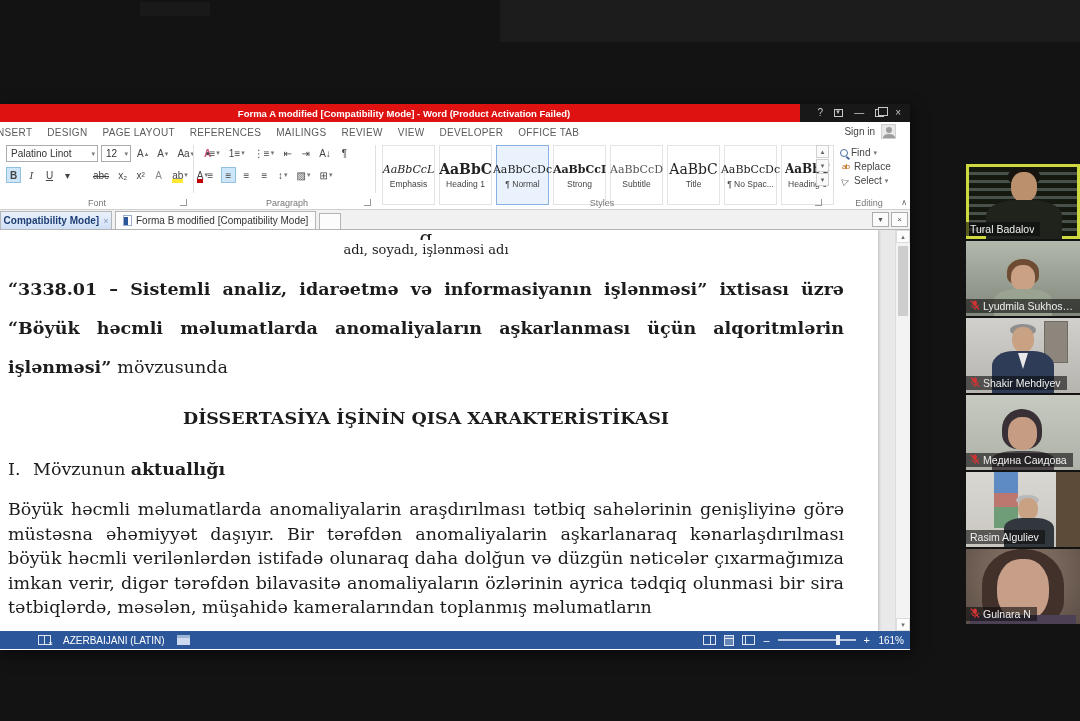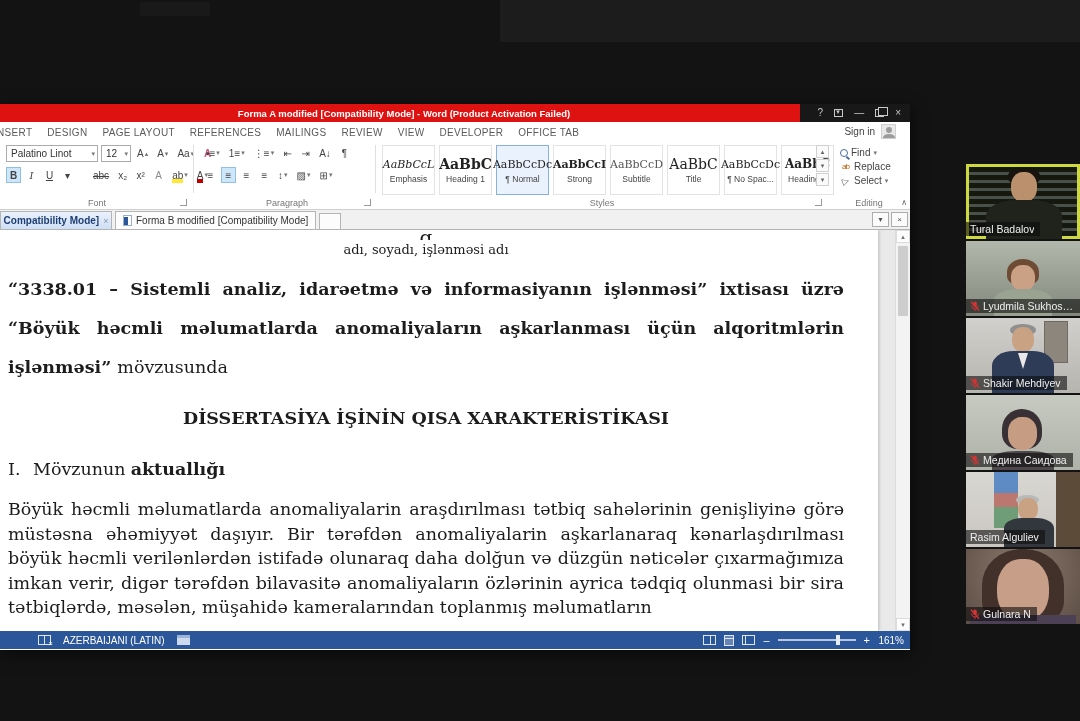--- a/index.html
+++ b/index.html
@@ -56,21 +56,21 @@
     font-size:10px; color:#333; padding:0 2px 0 4px; overflow:hidden; white-space:nowrap; }
   .combo .dd { font-size:7px; color:#777; margin-left:auto; padding-left:3px; }
   .underbar { display:inline-block; position:relative; }
   .underbar::after { content:""; position:absolute; left:0; right:0; bottom:-2px; height:4px; }
   .u-yellow::after { background:#ffe934; }
   .u-red::after { background:#c00000; }
   .strike { text-decoration: line-through; margin-left: 12px; }
   .pinkwedge { color:#c9547e; }
 
   
-  .style-cell { width:53px; height:50px; border:1px solid #e3e3e3; background:#fff; margin-right:1px;
+  .style-cell { width:53px; height:60px; border:1px solid #e3e3e3; background:#fff; margin-right:1px;
     display:flex; flex-direction:column; align-items:center; justify-content:center; cursor:default; }
   .style-cell.sel { border-color:#89b0e2; background:#eaf3fd; }
   .style-cell .prev { font-family:"DejaVu Serif", serif; font-size:11px; color:#222; line-height:15px; white-space:nowrap; }
   .style-cell .sname { font-size:8.5px; color:#444; margin-top:2px; white-space:nowrap; overflow:hidden; max-width:50px; }
   .k-emphasis .prev { font-style:italic; }
   .k-heading1 .prev { font-size:14px; font-weight:600; }
   .k-strong .prev { font-weight:bold; }
   .k-subtitle .prev { color:#555; }
   .k-title .prev { font-size:14px; }
   .k-heading3 .prev { font-weight:bold; font-size:12px; }
@@ -142,21 +142,21 @@
   .zoomthumb { position:absolute; left:75%; top:-4px; width:4px; height:10px; background:#e8edf5; }
   .zoomsign { font-size:11px; line-height:10px; }
   .zoomval { min-width:26px; text-align:right; }
 
   
   #videos { position:absolute; left:966px; top:164px; width:114px; }
   .tile { position:relative; width:114px; height:75px; background:#222; overflow:hidden; margin-bottom:2px; }
   .tile.active { outline:3px solid var(--speaker,#cdd93e); outline-offset:-3px; }
   .tile div { position:absolute; }
   .ntag { left:0; bottom:3px; background:rgba(12,12,12,.6); color:#efefef; font-size:10.5px;
-    padding:1px 6px 1px 4px; display:flex; align-items:center; gap:3px; max-width:114px; white-space:nowrap; position:absolute; }
+    padding:1px 6px 1px 4px; display:flex; align-items:flex-start; gap:3px; max-width:114px; white-space:nowrap; position:absolute; }
   .ntag .nm { overflow:hidden; text-overflow:ellipsis; }
 
   .scene-blinds { background:repeating-linear-gradient(180deg,#49504a 0 3px,#15180f 3px 8px); }
   .scene-blinds .hair { left:42px; top:4px; width:32px; height:18px; background:#17130f; border-radius:45%; }
   .scene-blinds .head { left:45px; top:8px; width:26px; height:30px; background:#bb906c; border-radius:45%; }
   .scene-blinds .torso { left:20px; top:36px; width:76px; height:39px; background:#20231c; border-radius:40% 40% 0 0; }
 
   .scene-wall-a { background:linear-gradient(180deg,#b2b8ac,#81877b); }
   .scene-wall-a .hair { left:41px; top:18px; width:32px; height:26px; background:#6e4b33; border-radius:50% 50% 35% 35%; }
   .scene-wall-a .head { left:45px; top:24px; width:24px; height:26px; background:#caa184; border-radius:45%; }

